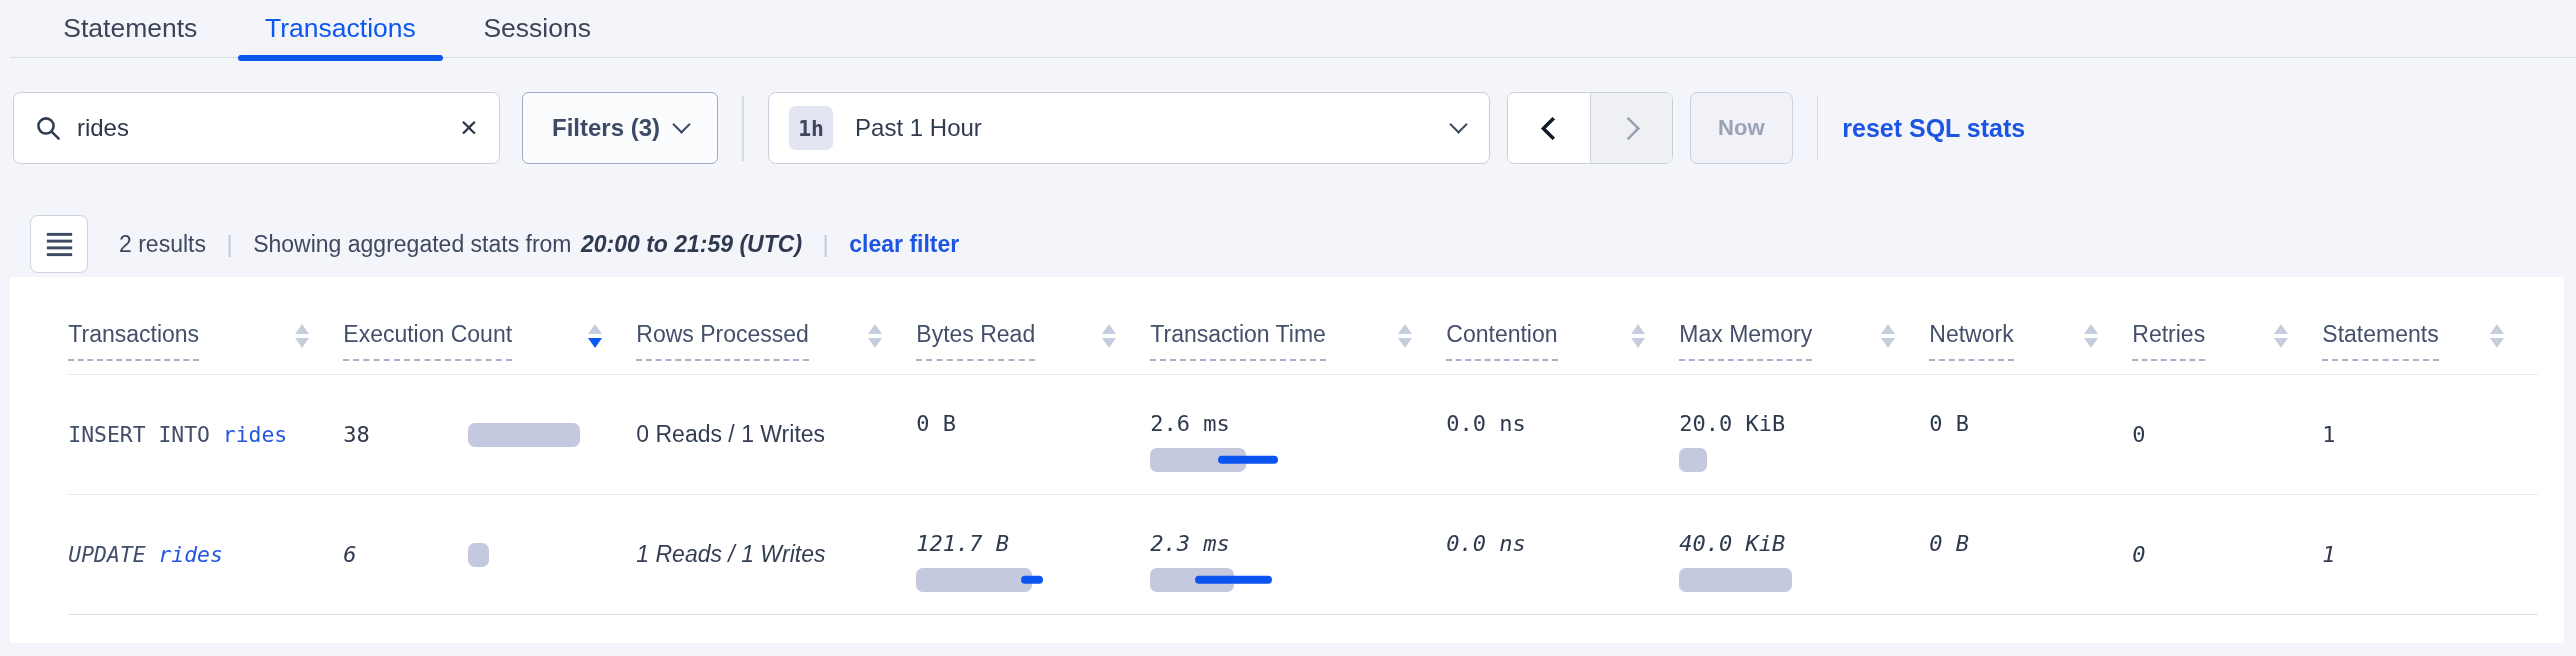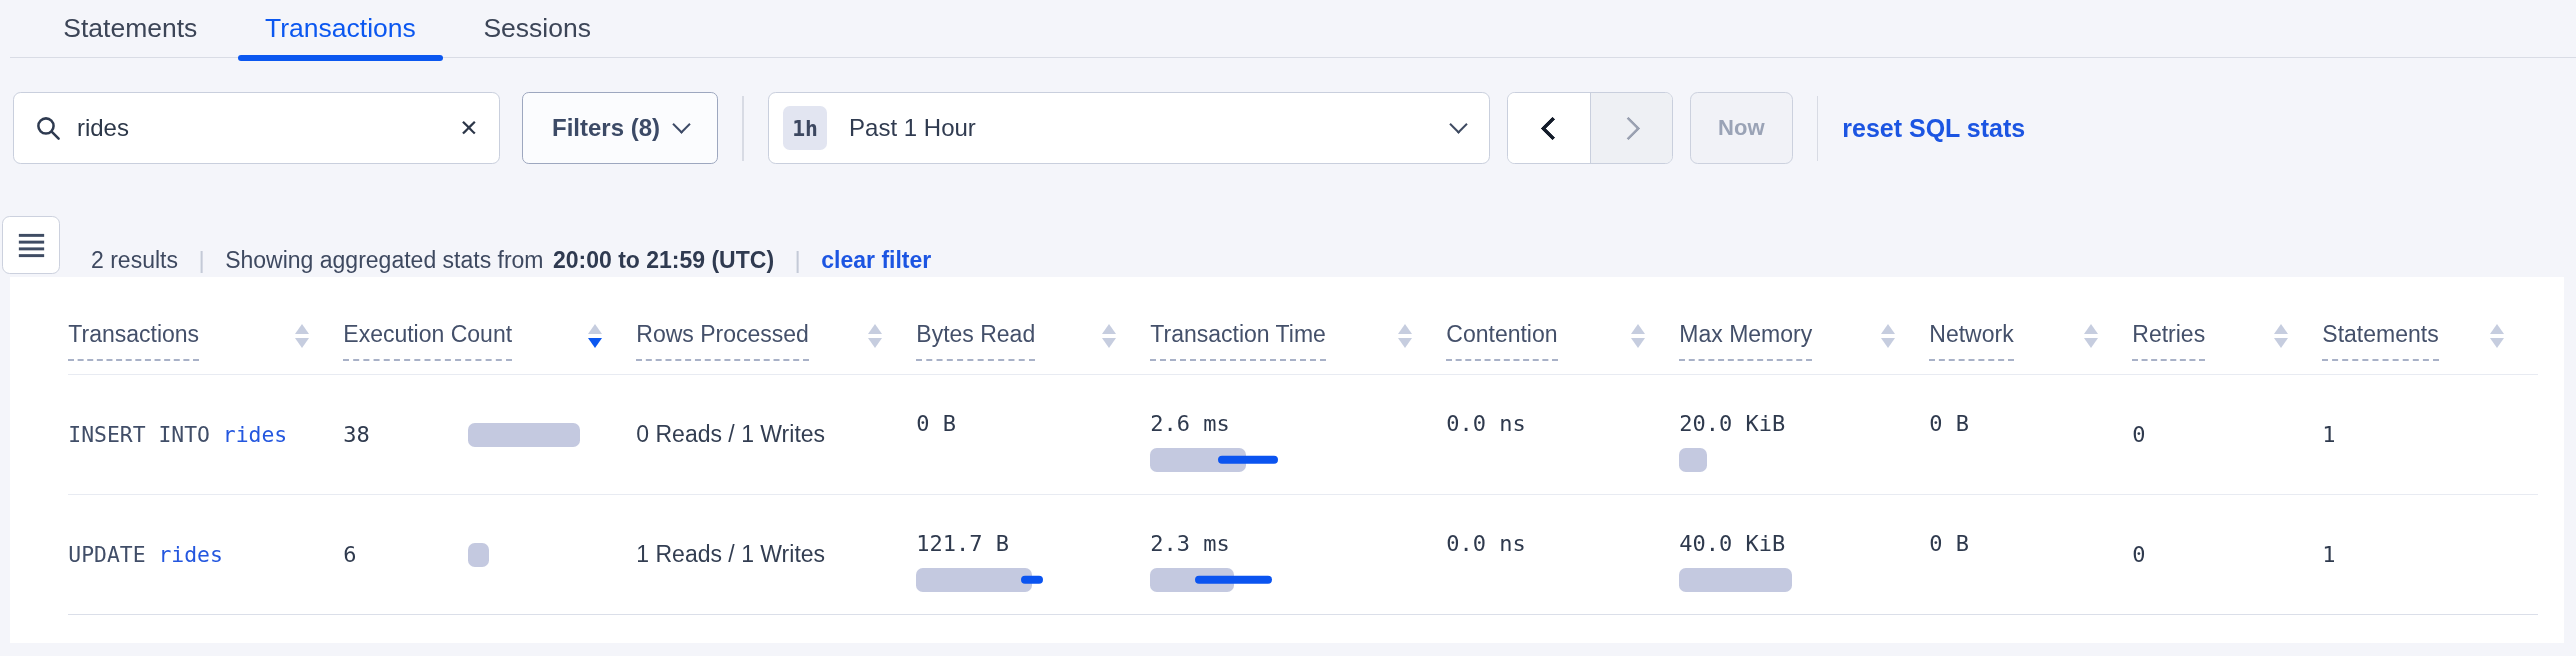--- a/index.html
+++ b/index.html
@@ -53,21 +53,21 @@
   .chev-down {
     width:13px; height:13px;
     border-right:2.6px solid #3c4a66; border-bottom:2.6px solid #3c4a66;
     transform:rotate(45deg); margin-top:-6.8px;
   }
   .vdiv { width:1.7px; height:65px; background:#d8dbe4; margin:0 24px; }
 
   .time-picker {
     width:722px; height:72px; background:#fff;
     border:1.7px solid #c9cfdd; border-radius:7.7px;
-    display:flex; align-items:center; padding:0 24px 0 14px; cursor:pointer;
+    display:flex; align-items:center; padding:0 24px 0 20px; cursor:pointer;
   }
   .time-badge {
     width:44px; height:44px; background:#e2e5f1; border-radius:6.8px;
     display:flex; align-items:center; justify-content:center;
     font-family:"DejaVu Sans Mono", monospace; font-weight:700; font-size:21.4px; color:#3c4760;
   }
   .time-label { margin-left:22px; font-size:24px; color:#303b50; flex:1; }
   .time-picker .chev-down { border-color:#3e4a61; }
 
   .nav-group {
@@ -88,32 +88,32 @@
   }
   .now-btn {
     margin-left:17px; height:72px; padding:0 27px;
     background:#f1f2f7; border:1.7px solid #ccd1de; border-radius:7.7px;
     font-size:22px; font-weight:700; color:#9aa3b6; font-family:inherit;
   }
   .reset-link { font-size:25px; font-weight:700; color:#1c55e2; cursor:pointer; white-space:nowrap; }
 
   
   .results-bar {
-    position:absolute; top:214px; left:2px; height:60px;
-    display:flex; align-items:flex-end; font-size:23px; color:#3e4960;
+    position:absolute; top:214px; left:30px; height:60px;
+    display:flex; align-items:center; font-size:23px; color:#3e4960;
   }
   .columns-btn {
     width:58px; height:58px; background:#fff;
     border:1.7px solid #ccd1de; border-radius:7.7px;
     display:flex; align-items:center; justify-content:center;
     margin-right:31px; cursor:pointer;
   }
   .sep { color:#c4cad7; margin:0 20.5px; font-size:24px; }
   .showing { display:flex; gap:9.4px; }
-  .bold-range { font-weight:700; color:#2f3a50; }
+  .bold-range { font-weight:700; color:#2f3a50;font-style:italic; }
   .clear-filter { color:#1c55e2; font-weight:700; cursor:pointer; }
 
   
   .card { position:absolute; top:277px; left:10.3px; width:2554px; bottom:13px; background:#fff; }
   table { border-collapse:collapse; margin-left:58px; width:2470px; table-layout:fixed; }
   thead th {
     text-align:left; vertical-align:top;
     padding:44px 34px 0 0; height:97px;
     border-bottom:0.9px solid #e8ebf2; font-weight:400;
   }
@@ -121,21 +121,21 @@
   .th-label {
     font-size:23px; color:#44506a; white-space:nowrap;
     padding-bottom:11px; border-bottom:2.6px dashed #a8b1c7; cursor:pointer;
   }
   .arrows { display:flex; flex-direction:column; gap:4.3px; padding-top:2.6px; cursor:pointer; }
   .arr-up { width:0; height:0; border-left:7.7px solid transparent; border-right:7.7px solid transparent; border-bottom:10.3px solid #c6cddf; }
   .arr-dn { width:0; height:0; border-left:7.7px solid transparent; border-right:7.7px solid transparent; border-top:10.3px solid #c6cddf; }
   .arr-dn.active { border-top-color:#0b57f0; }
 
   tbody td { height:120px; border-bottom:0.9px solid #e8ebf2; vertical-align:middle; padding-right:26px; }
-  tbody tr:last-child td { border-bottom:0.9px solid #dbdfe9; }
+  tbody tr:last-child td { border-bottom:0.9px solid #dbdfe9;font-style:italic; }
   td.top { vertical-align:top; padding-top:36px; }
 
   .fp { font-family:"DejaVu Sans Mono", monospace; font-size:21.4px; color:#414e68; white-space:nowrap; }
   .fp a { color:#2457df; text-decoration:none; cursor:pointer; }
   .val { font-family:"DejaVu Sans Mono", monospace; font-size:22px; color:#2f3a4e; white-space:nowrap; }
   .sans-val { font-size:23px; color:#333e52; white-space:nowrap; }
   .exec { display:flex; align-items:flex-end; }
   .exec .val { width:125px; }
   .bar { height:24px; background:#c4c9e0; border-radius:6.8px; }
   .bar-wrap { position:relative; margin-top:12px; height:24px; }
@@ -159,21 +159,21 @@
         <svg width="27" height="27" viewBox="0 0 32 32" fill="none">
           <circle cx="13" cy="13" r="9" stroke="#2e3a50" stroke-width="3"></circle>
           <line x1="20" y1="20" x2="28" y2="28" stroke="#2e3a50" stroke-width="3" stroke-linecap="round"></line>
         </svg>
       </span>
       <input type="text" value="rides" style="">
       <button class="clear-btn">✕</button>
     </div>
 
     <button class="filters-btn">
-      <span>Filters (8)</span>
+      <span>Filters (3)</span>
       <span class="chev-down"></span>
     </button>
 
     <div class="vdiv"></div>
 
     <div class="time-picker">
       <span class="time-badge">1h</span>
       <span class="time-label">Past 1 Hour</span>
       <span class="chev-down"></span>
     </div>

